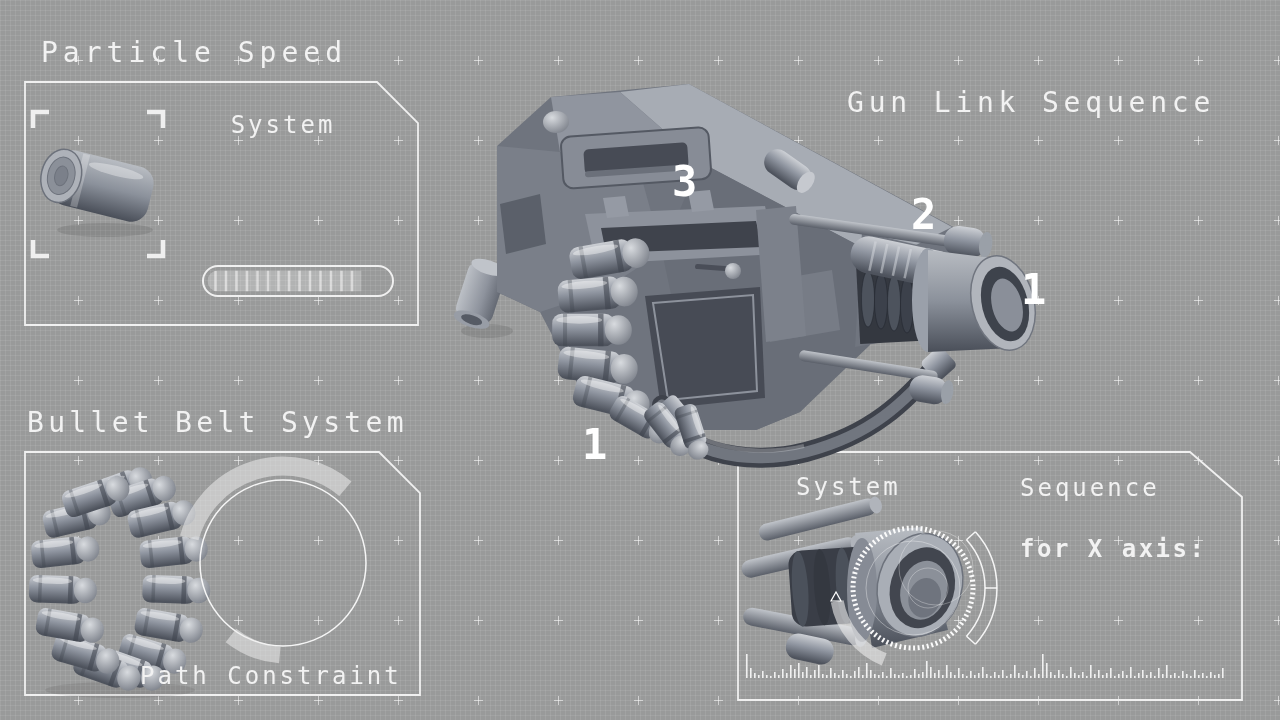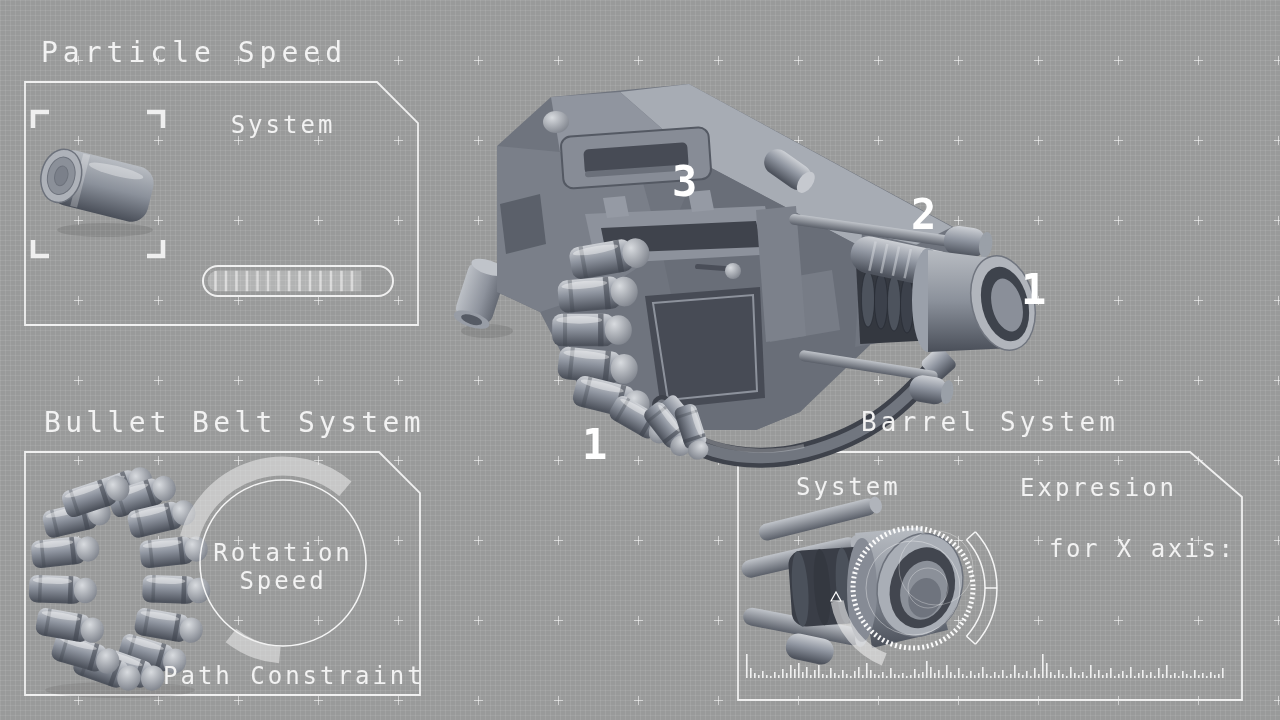--- a/index.html
+++ b/index.html
@@ -541,34 +541,30 @@
         <ellipse cx="928" cy="300" rx="16" ry="52" fill="#9aa0aa"></ellipse>
         <path d="M928,250 L1000,259 L1013,348 L928,352 Z" fill="url(#gMuzzle)"></path>
         <ellipse cx="1003" cy="303" rx="31" ry="48" fill="#b1b5bc" stroke="#70757f" stroke-width="1.5" transform="rotate(-14 1003 303)"></ellipse>
         <ellipse cx="1005" cy="304" rx="23" ry="38" fill="#3e434c" transform="rotate(-14 1005 304)"></ellipse>
         <ellipse cx="1007" cy="305" rx="15" ry="27" fill="#8a8f99" transform="rotate(-14 1007 305)"></ellipse>
       </g>
     </g>
   </svg>
 
   <div class="t title" style="left:41px;top:37px;">Particle Speed</div>
-  <div class="t title" style="left:44px;top:407px;letter-spacing:4.3px;">Bullet Belt System</div>
-  <div class="t title" style="left:861px;top:408px;font-size:26px;letter-spacing:4.2px;">Barrel System</div>
+  <div class="t title" style="left:847px;top:87px;letter-spacing:4.8px;">Gun Link Sequence</div>
+  <div class="t title" style="left:27px;top:407px;letter-spacing:4.3px;">Bullet Belt System</div>
 
   <div class="t lbl center" style="left:185px;top:112px;width:196px;">
     <div>System</div>
   </div>
 
-  <div class="t lbl center" style="left:183px;top:540px;width:200px;">
-    <div>Rotation</div>
-    <div>Speed</div>
-  </div>
-  <div class="t lbl" style="left:140px;top:663px;margin-left:23px;">Path Constraint</div>
+  <div class="t lbl" style="left:140px;top:663px;">Path Constraint</div>
 
   <div class="t lbl" style="left:796px;top:474px;">System</div>
-  <div class="t lbl" style="left:1020px;top:475px;">Expresion</div>
-  <div class="t lbl" style="left:1049px;top:536px;letter-spacing:2.5px;">for X axis:</div>
+  <div class="t lbl" style="left:1020px;top:475px;">Sequence</div>
+  <div class="t lbl" style="left:1020px;top:536px;letter-spacing:2.5px;font-weight:bold;">for X axis:</div>
 
   <div class="t digit" style="left:672px;top:158px;">3</div>
   <div class="t digit" style="left:911px;top:191px;">2</div>
   <div class="t digit" style="left:1021px;top:266px;">1</div>
   <div class="t digit" style="left:582px;top:421px;">1</div>
 </div>
 
 </body></html>

